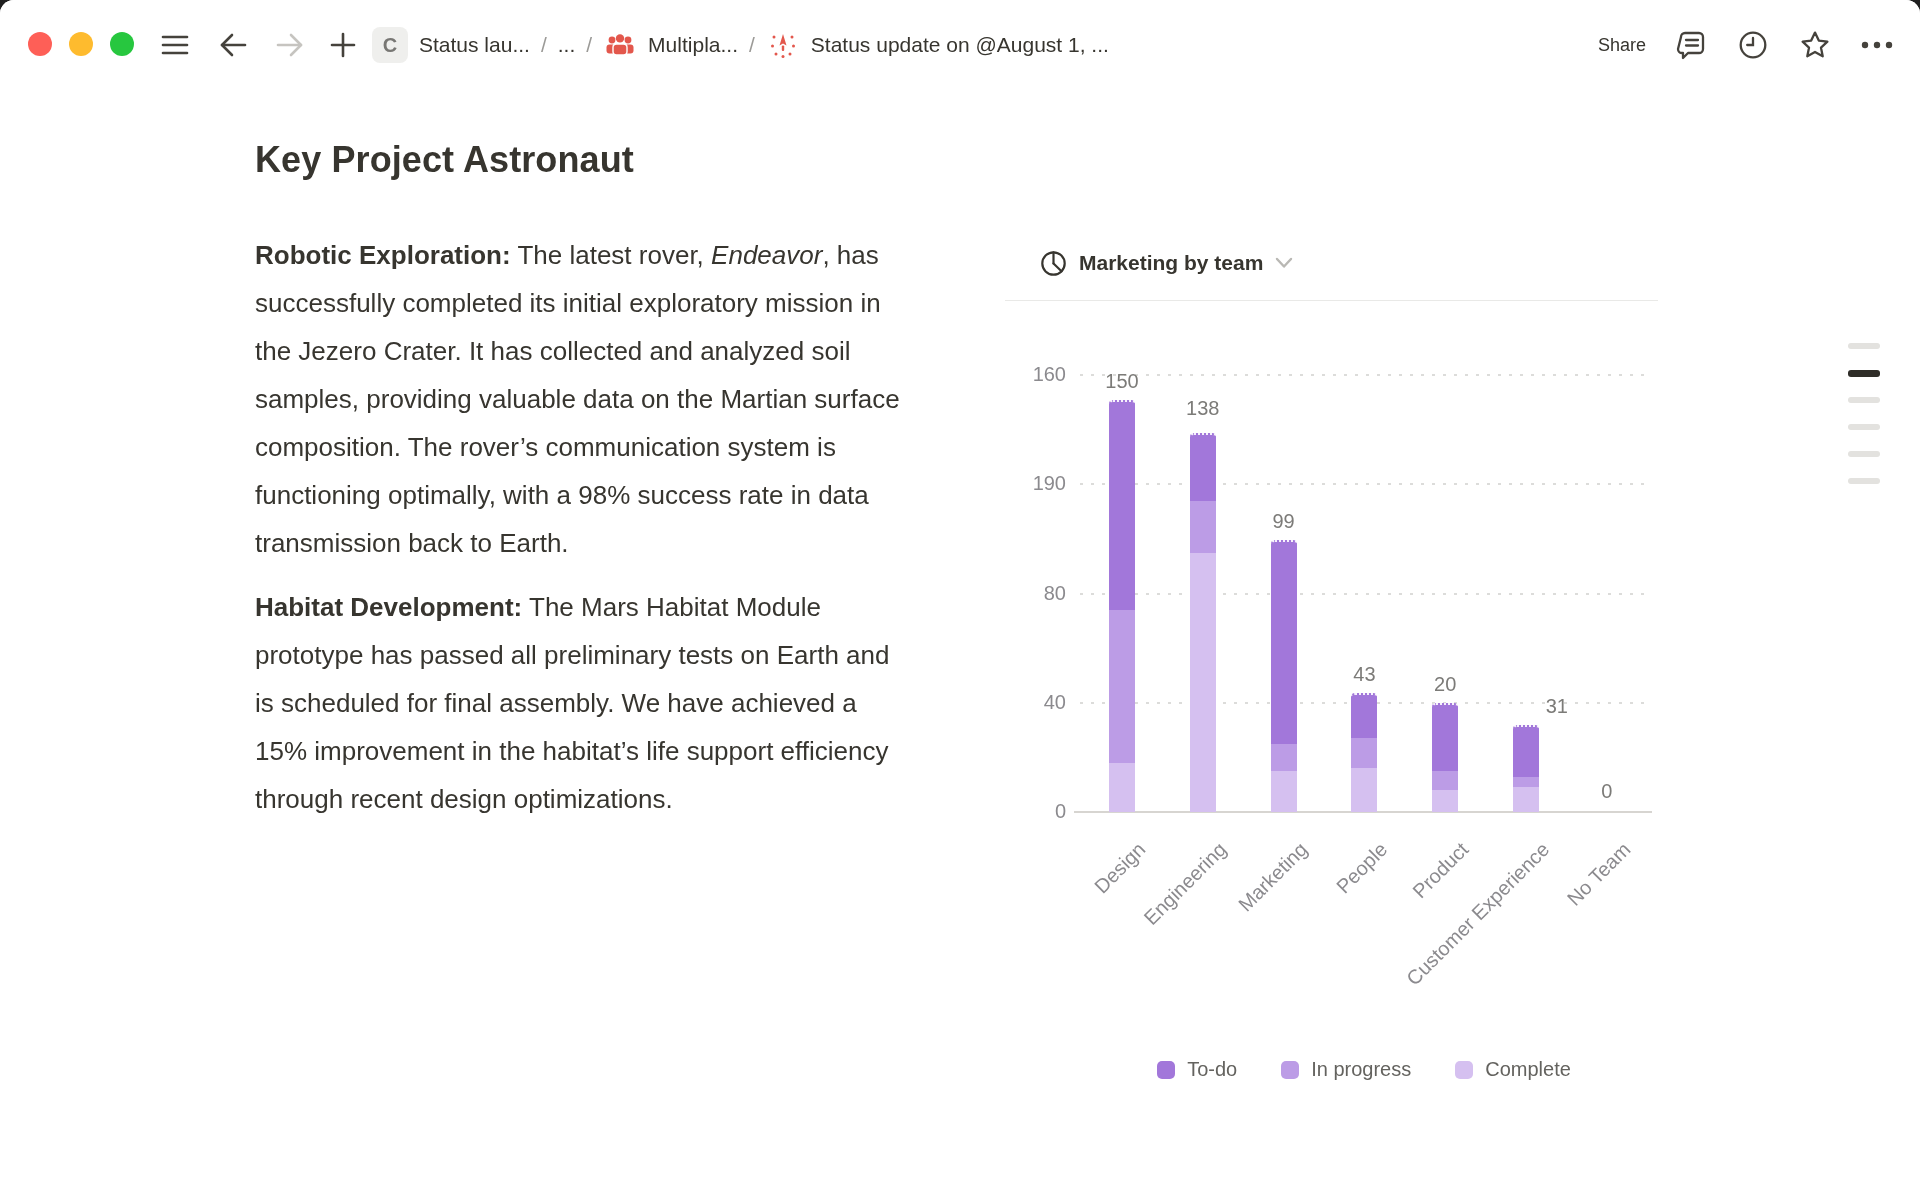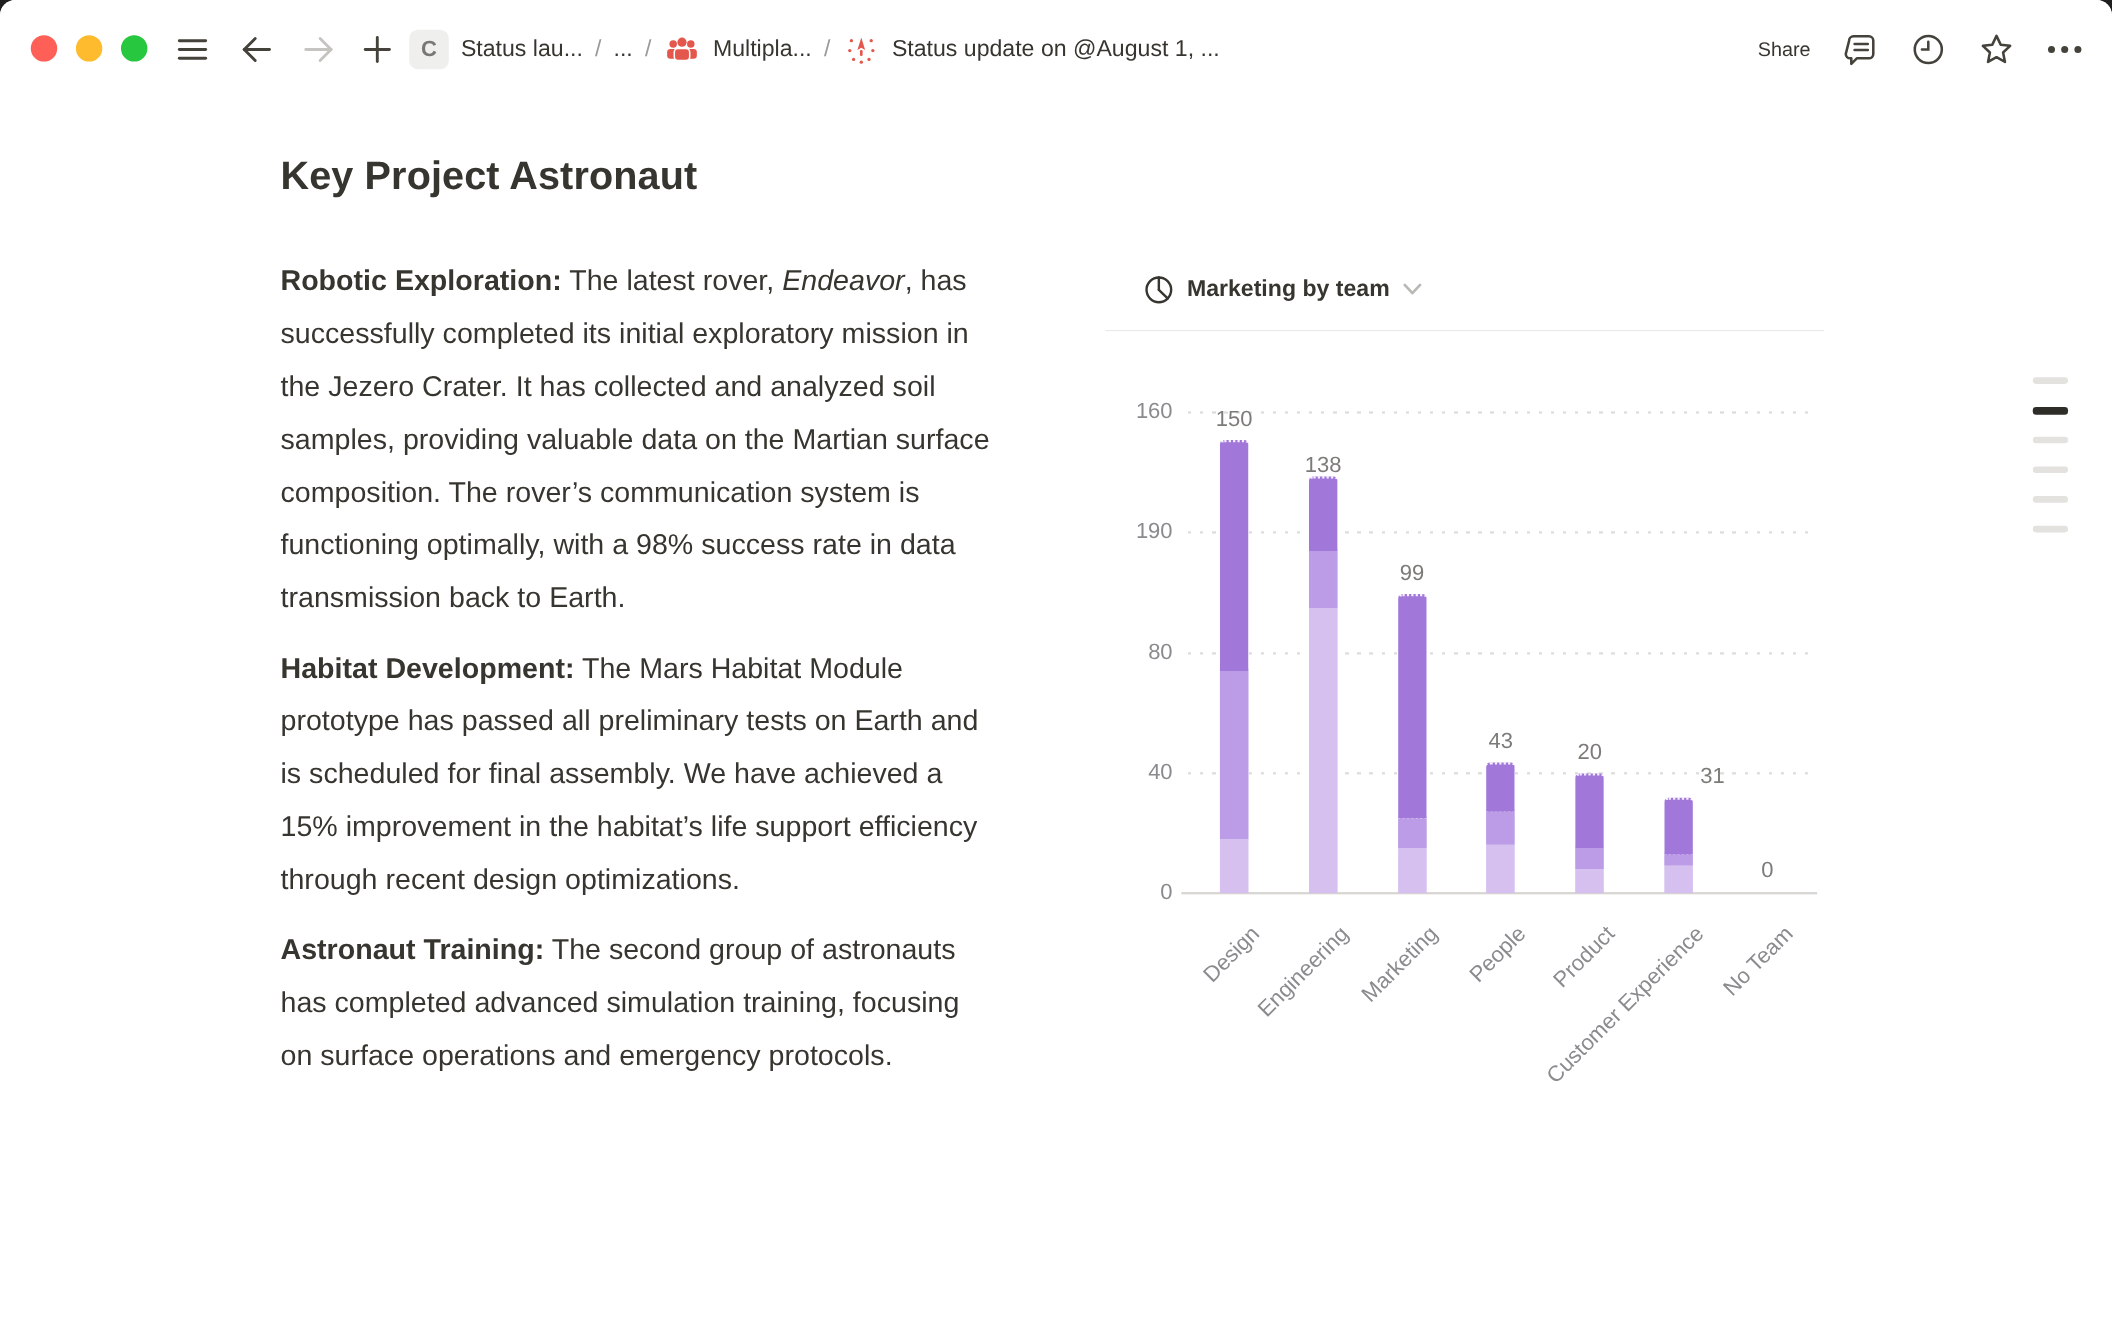--- a/index.html
+++ b/index.html
@@ -161,21 +161,20 @@
           </svg>
       </span>
     </div>
   </div>
 
   <div id="doc">
     <h2>Key Project Astronaut</h2>
     <div>
         <p><span class="b">Robotic Exploration:</span><span> The latest rover, </span><span class="i">Endeavor</span><span>, has successfully completed its initial exploratory mission in the Jezero Crater. It has collected and analyzed soil samples, providing valuable data on the Martian surface composition. The rover’s communication system is functioning optimally, with a 98% success rate in data transmission back to Earth.</span></p>
         <p><span class="b">Habitat Development:</span><span> The Mars Habitat Module prototype has passed all preliminary tests on Earth and is scheduled for final assembly. We have achieved a 15% improvement in the habitat’s life support efficiency through recent design optimizations.</span></p>
-        <p><span class="b">Astronaut Training:</span><span> The second group of astronauts has completed advanced simulation training, focusing on surface operations and emergency protocols.</span></p>
       </div>
   </div>
 
   <div id="chart-head">
     <span>
       <svg width="27" height="27" viewBox="0 0 27 27">
           <g fill="none" stroke="#37352f" stroke-width="2.2" stroke-linecap="round">
             <circle cx="13.5" cy="13.5" r="11.2"></circle>
             <line x1="13.5" y1="13.5" x2="13.5" y2="2.3"></line>
             <line x1="13.5" y1="13.5" x2="21.5" y2="21.3"></line>
@@ -203,21 +202,21 @@
       <div class="ytick" style="left: -84px; top: 315.75px;">40</div>
       <div class="ytick" style="left: -84px; top: 425px;">0</div>
       <div class="bar-seg" style="left: 29px; width: 26px; bottom: 0px; height: 49.1625px; background: rgb(213, 192, 240);"></div>
       <div class="bar-seg" style="left: 29px; width: 26px; bottom: 49.1625px; height: 152.95px; background: rgb(188, 156, 230); border-top: 2px dotted rgba(255, 255, 255, 0.9);"></div>
       <div class="bar-seg" style="left: 29px; width: 26px; bottom: 202.113px; height: 207.575px; background: rgb(162, 119, 218); border-top: 2px dotted rgba(255, 255, 255, 0.9); border-radius: 4px 4px 0px 0px;"></div>
       <div class="bar-total" style="left: 0px; top: -4.6875px;">150</div>
       <div class="xlab" style="left: -206px; top: 463px;">Design</div>
       <div class="bar-seg" style="left: 109.8px; width: 26px; bottom: 0px; height: 259.469px; background: rgb(213, 192, 240);"></div>
       <div class="bar-seg" style="left: 109.8px; width: 26px; bottom: 259.469px; height: 51.8937px; background: rgb(188, 156, 230); border-top: 2px dotted rgba(255, 255, 255, 0.9);"></div>
       <div class="bar-seg" style="left: 109.8px; width: 26px; bottom: 311.363px; height: 65.55px; background: rgb(162, 119, 218); border-top: 2px dotted rgba(255, 255, 255, 0.9); border-radius: 4px 4px 0px 0px;"></div>
-      <div class="bar-total" style="left: 80.8px; top: 37px;">138</div>
+      <div class="bar-total" style="left: 80.8px; top: 22px;">138</div>
       <div class="xlab" style="left: -125.2px; top: 463px;">Engineering</div>
       <div class="bar-seg" style="left: 190.6px; width: 26px; bottom: 0px; height: 40.9688px; background: rgb(213, 192, 240);"></div>
       <div class="bar-seg" style="left: 190.6px; width: 26px; bottom: 40.9688px; height: 27.3125px; background: rgb(188, 156, 230); border-top: 2px dotted rgba(255, 255, 255, 0.9);"></div>
       <div class="bar-seg" style="left: 190.6px; width: 26px; bottom: 68.2812px; height: 202.113px; background: rgb(162, 119, 218); border-top: 2px dotted rgba(255, 255, 255, 0.9); border-radius: 4px 4px 0px 0px;"></div>
       <div class="bar-total" style="left: 161.6px; top: 134.606px;">99</div>
       <div class="xlab" style="left: -44.4px; top: 463px;">Marketing</div>
       <div class="bar-seg" style="left: 271.4px; width: 26px; bottom: 0px; height: 43.7px; background: rgb(213, 192, 240);"></div>
       <div class="bar-seg" style="left: 271.4px; width: 26px; bottom: 43.7px; height: 30.0437px; background: rgb(188, 156, 230); border-top: 2px dotted rgba(255, 255, 255, 0.9);"></div>
       <div class="bar-seg" style="left: 271.4px; width: 26px; bottom: 73.7438px; height: 43.7px; background: rgb(162, 119, 218); border-top: 2px dotted rgba(255, 255, 255, 0.9); border-radius: 4px 4px 0px 0px;"></div>
       <div class="bar-total" style="left: 242.4px; top: 287.556px;">43</div>
@@ -228,20 +227,34 @@
       <div class="bar-total" style="left: 323.2px; top: 298.481px;">20</div>
       <div class="xlab" style="left: 117.2px; top: 463px;">Product</div>
       <div class="bar-seg" style="left: 433px; width: 26px; bottom: 0px; height: 24.5813px; background: rgb(213, 192, 240);"></div>
       <div class="bar-seg" style="left: 433px; width: 26px; bottom: 24.5813px; height: 10.925px; background: rgb(188, 156, 230); border-top: 2px dotted rgba(255, 255, 255, 0.9);"></div>
       <div class="bar-seg" style="left: 433px; width: 26px; bottom: 35.5063px; height: 49.1625px; background: rgb(162, 119, 218); border-top: 2px dotted rgba(255, 255, 255, 0.9); border-radius: 4px 4px 0px 0px;"></div>
       <div class="bar-total" style="left: 404px; top: 320.331px; text-align: right;">31</div>
       <div class="xlab" style="left: 198px; top: 463px;">Customer Experience</div>
       <div class="bar-total" style="left: 484.8px; top: 405px;">0</div>
       <div class="xlab" style="left: 278.8px; top: 463px;">No Team</div>
     </div>
+  <div id="legend">
+      <div class="leg-item">
+        <span class="leg-swatch" style="background: rgb(162, 119, 218);"></span>
+        <span class="leg-label">To-do</span>
+      </div>
+      <div class="leg-item">
+        <span class="leg-swatch" style="background: rgb(188, 156, 230);"></span>
+        <span class="leg-label">In progress</span>
+      </div>
+      <div class="leg-item">
+        <span class="leg-swatch" style="background: rgb(213, 192, 240);"></span>
+        <span class="leg-label">Complete</span>
+      </div>
+    </div>
 
   <div id="outline">
       <div class="dash" style="top: 0px;"></div>
       <div class="dash active" style="top: 27px;"></div>
       <div class="dash" style="top: 54px;"></div>
       <div class="dash" style="top: 81px;"></div>
       <div class="dash" style="top: 108px;"></div>
       <div class="dash" style="top: 135px;"></div>
     </div>
 

